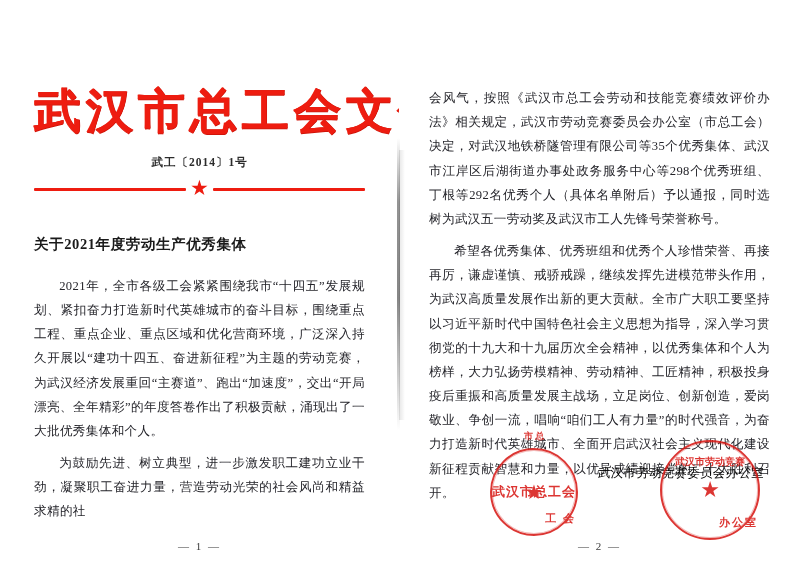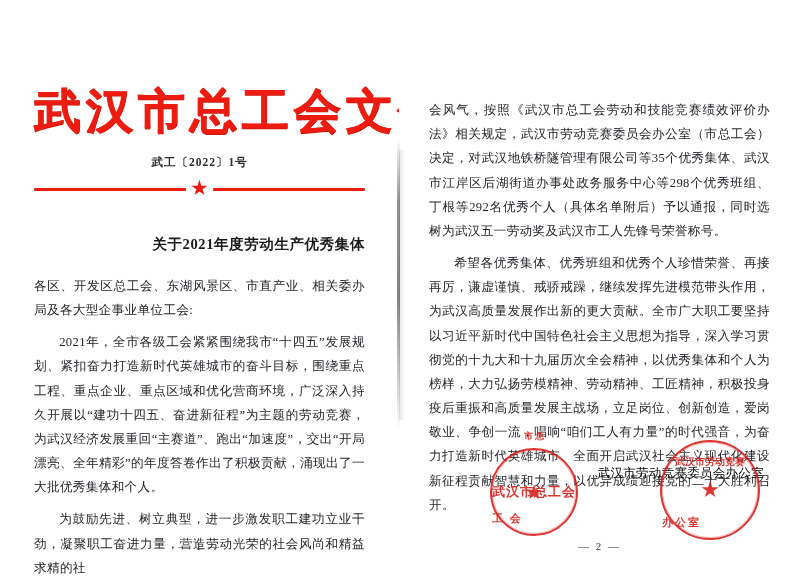--- a/index.html
+++ b/index.html
@@ -30,21 +30,21 @@
     overflow: hidden;
   }
   .page-left {
     width: 399px;
     height: 586px;
     padding: 0 34px;
   }
   .page-right {
     width: 401px;
     height: 586px;
-    padding: 12px 30px;
+    padding: 0 30px;
   }
   
   .gutter-shadow {
     position: absolute;
     left: 397px;
     top: 138px;
     width: 3px;
     height: 292px;
     background: linear-gradient(to bottom,
         rgba(0,0,0,0) 0%,
@@ -109,21 +109,21 @@
   .star-glyph {
     font-size: 21px;
     line-height: 1;
     color: #ee1c10;
     display: block;
     transform: translateY(-1px);
   }
 
   
   .doc-heading {
-    text-align: right;
+    text-align: left;
     font-weight: bold;
     font-size: 14.5px;
     color: #1a1a1a;
     line-height: 1.85;
     margin-top: 34px;
     letter-spacing: .6px;
   }
   .body-block {
     margin-top: 16px;
     font-size: 12.6px;
@@ -201,21 +201,21 @@
     font-weight: bold;
     color: #d81b17;
     transform-origin: 0 0;
     white-space: nowrap;
   }
   .seal-bottom-text {
     position: absolute;
     left: 0;
     right: 0;
     bottom: 8px;
-    text-align: left;
+    text-align: right;
     font-size: 11px;
     font-weight: bold;
     color: #d81b17;
     letter-spacing: 2px;
   }
 
   
   #seal-union {
     left: 490px;
     top: 448px;
@@ -260,35 +260,34 @@
 </head>
 <body>
 
 <div id="scan">
 
   <div class="page page-left">
 
     <div class="masthead">
       <div class="masthead-title">武汉市总工会文件</div>
 
-      <div class="doc-number">武工〔2022〕1号</div>
+      <div class="doc-number">武工〔2014〕1号</div>
 
       <div class="red-rule-wrap">
         <div class="red-rule left"></div>
         <span class="star-glyph">★</span>
         <div class="red-rule right"></div>
       </div>
     </div>
 
     <div class="doc-heading">
       <div>关于2021年度劳动生产优秀集体</div>
     </div>
 
     <div class="body-block">
-      <p class="para">各区、开发区总工会、东湖风景区、市直产业、相关委办局及各大型企事业单位工会:</p>
       <p class="para indent">2021年，全市各级工会紧紧围绕我市“十四五”发展规划、紧扣奋力打造新时代英雄城市的奋斗目标，围绕重点工程、重点企业、重点区域和优化营商环境，广泛深入持久开展以“建功十四五、奋进新征程”为主题的劳动竞赛，为武汉经济发展重回“主赛道”、跑出“加速度”，交出“开局漂亮、全年精彩”的年度答卷作出了积极贡献，涌现出了一大批优秀集体和个人。</p>
       <p class="para indent">为鼓励先进、树立典型，进一步激发职工建功立业干劲，凝聚职工奋进力量，营造劳动光荣的社会风尚和精益求精的社</p>
     </div>
 
     <div class="page-number">— 1 —</div>
   </div>
 
   <div class="page page-right">
 
     <div class="body-block">

